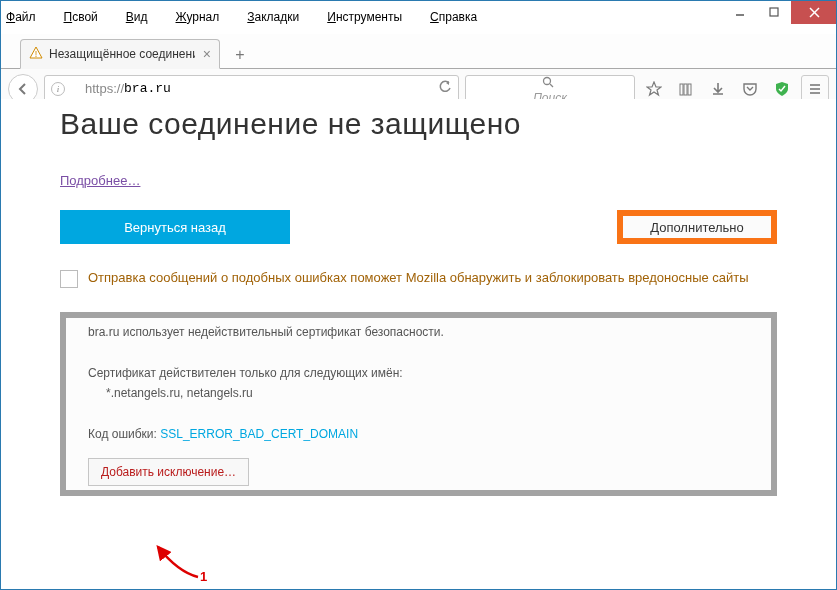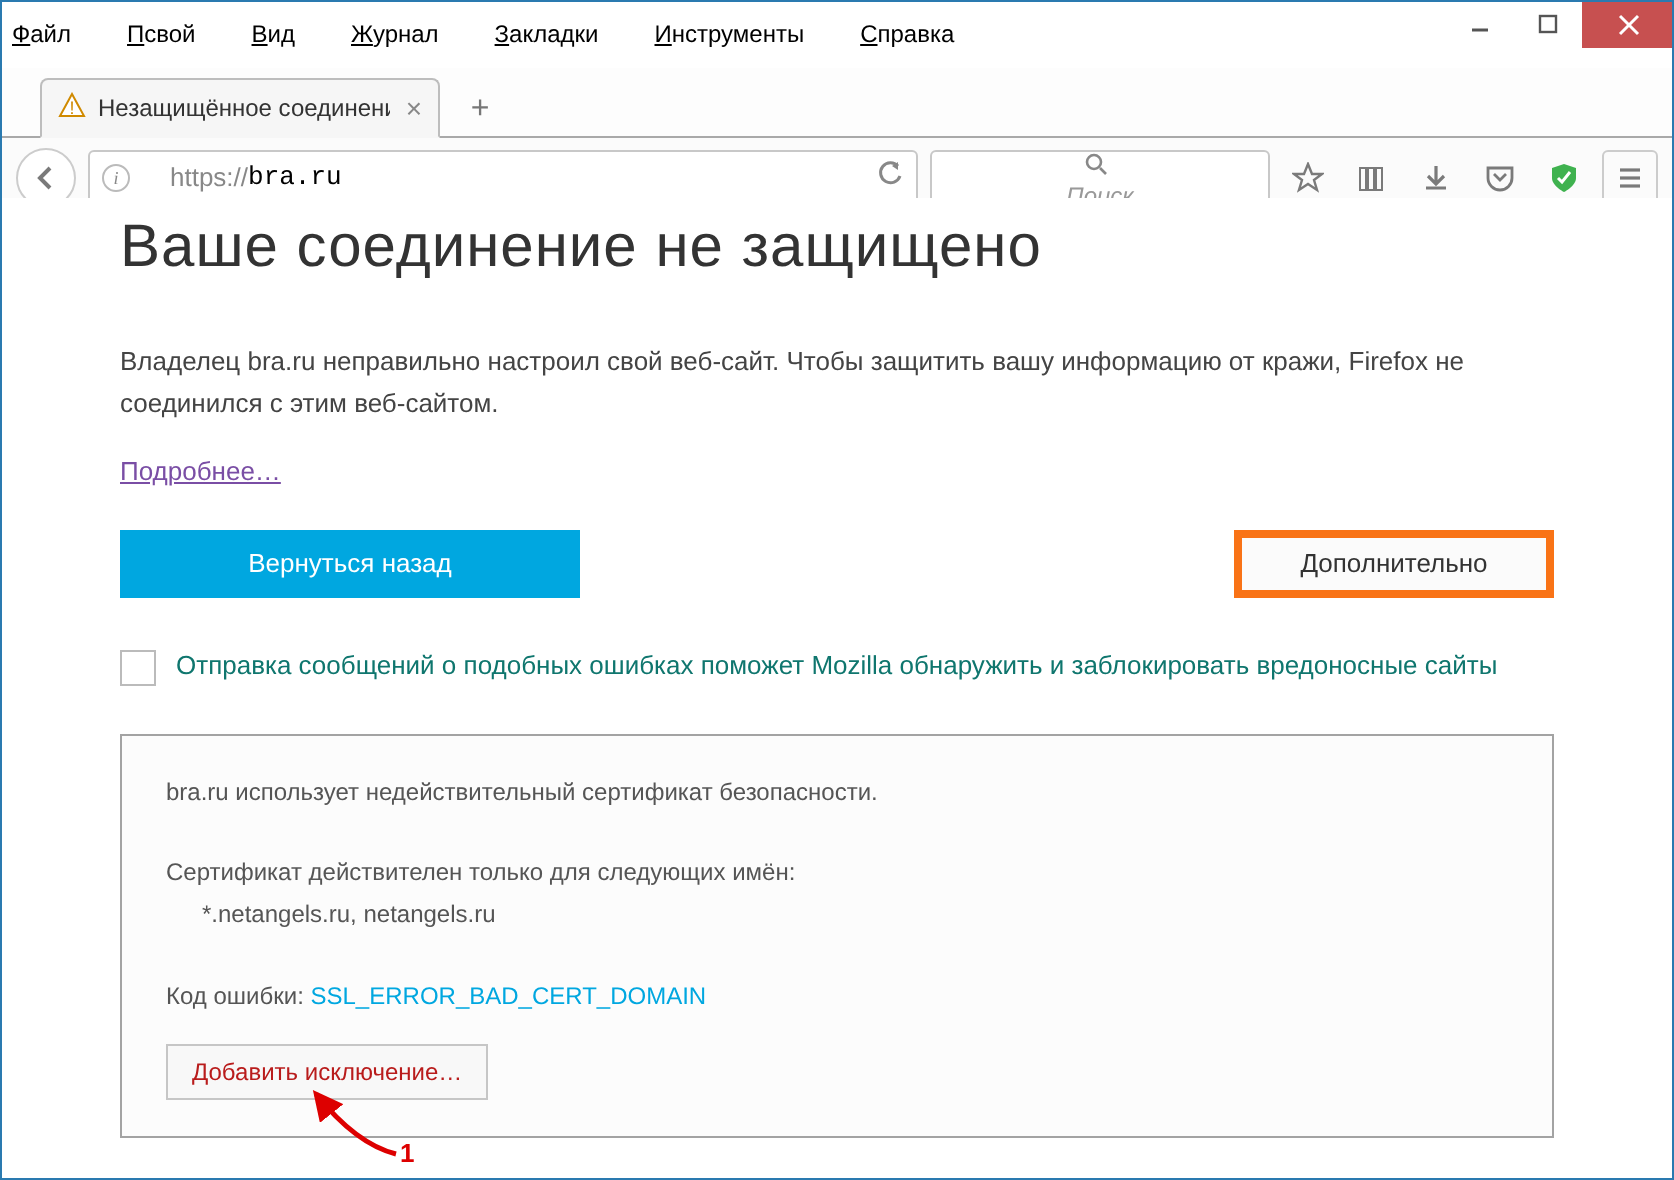--- a/index.html
+++ b/index.html
@@ -35,24 +35,24 @@
 .ticon.shield { color: #3fb24f; }
 .hamb { width: 28px; height: 28px; border: 1px solid #ccc; border-radius: 3px; display:flex; align-items:center; justify-content:center; color: #7a7a7a; }
 
 .content { position: absolute; top: 99px; left: 0; right: 0; bottom: 0; overflow: hidden; background: #fff; }
 .inner { padding: 0 60px 20px 60px; }
 h1 { font-size: 30px; font-weight: 300; color: #333; margin: 8px 0 30px 0; letter-spacing: 0.5px; }
 .msg { font-size: 13px; color: #444; line-height: 1.6; margin-bottom: 14px; }
 .learn { color: #7a4ea5; font-size: 13px; display: inline-block; margin-bottom: 22px; }
 .btnrow { display: flex; gap: 10px; margin-bottom: 24px; }
 .btn-primary { background: #00a7e0; color: #fff; border: none; height: 34px; width: 230px; font-size: 13px; cursor: pointer; }
-.btn-secondary { background: #fbfbfb; color: #333; border: 4px solid #f97316; height: 34px; width: 160px; font-size: 13px; margin-left: auto; cursor: pointer; }
-.chkrow { display: flex; align-items: flex-start; gap: 10px; font-size: 13px; color: #0f766e; margin-bottom: 24px; line-height: 1.5; }
+.btn-secondary { background: #fbfbfb; color: #333; border: 6px solid #f97316; height: 34px; width: 160px; font-size: 13px; margin-left: auto; cursor: pointer; }
+.chkrow { display: flex; align-items: flex-start; gap: 10px; font-size: 13px; color: #a16207; margin-bottom: 24px; line-height: 1.5; }
 .chkrow .box { width: 18px; height: 18px; border: 1px solid #bbb; background: #fff; flex-shrink: 0; margin-top: 2px; }
-.details { border: 1px solid #a3a3a3; background: #fcfcfc; padding: 18px 22px; font-size: 12px; color: #555; line-height: 1.7; }
+.details { border: 6px solid #a3a3a3; background: #fcfcfc; padding: 4px 22px; font-size: 12px; color: #555; line-height: 1.7; }
 .details .indent { padding-left: 18px; }
 .details .errcode { color: #00a7e0; }
 .exc-btn { margin-top: 14px; background: #f8f8f8; border: 1px solid #c6c6c6; padding: 6px 12px; font-size: 12px; color: #b91c1c; cursor: pointer; }
 
 .arrow-ann { position: absolute; left: 148px; bottom: 8px; pointer-events: none; }
 .arrow-ann svg { display:block; }
 .arrow-lbl { position: absolute; left: 200px; bottom: 6px; color: #d00; font-size: 13px; font-weight: bold; pointer-events:none; }
 
 .outer-border { position: absolute; inset: 0; border: 1px solid #2a7ab0; pointer-events: none; }
 </style>
@@ -162,21 +162,20 @@
         <line x1="2" y1="3" x2="12" y2="3" stroke="#7a7a7a" stroke-width="1.6"></line>
         <line x1="2" y1="7" x2="12" y2="7" stroke="#7a7a7a" stroke-width="1.6"></line>
         <line x1="2" y1="11" x2="12" y2="11" stroke="#7a7a7a" stroke-width="1.6"></line>
       </svg>
   </div>
 </div>
 
 <div class="content">
   <div class="inner">
     <h1>Ваше соединение не защищено</h1>
-    <p class="msg">Владелец bra.ru неправильно настроил свой веб-сайт. Чтобы защитить вашу информацию от кражи, Firefox не соединился с этим веб-сайтом.</p>
     <a class="learn" href="#">Подробнее…</a>
     <div class="btnrow">
       <button class="btn-primary">Вернуться назад</button>
       <button class="btn-secondary">Дополнительно</button>
     </div>
     <div class="chkrow">
       <div class="box"></div>
       <div>Отправка сообщений о подобных ошибках поможет Mozilla обнаружить и заблокировать вредоносные сайты</div>
     </div>
     <div class="details">

